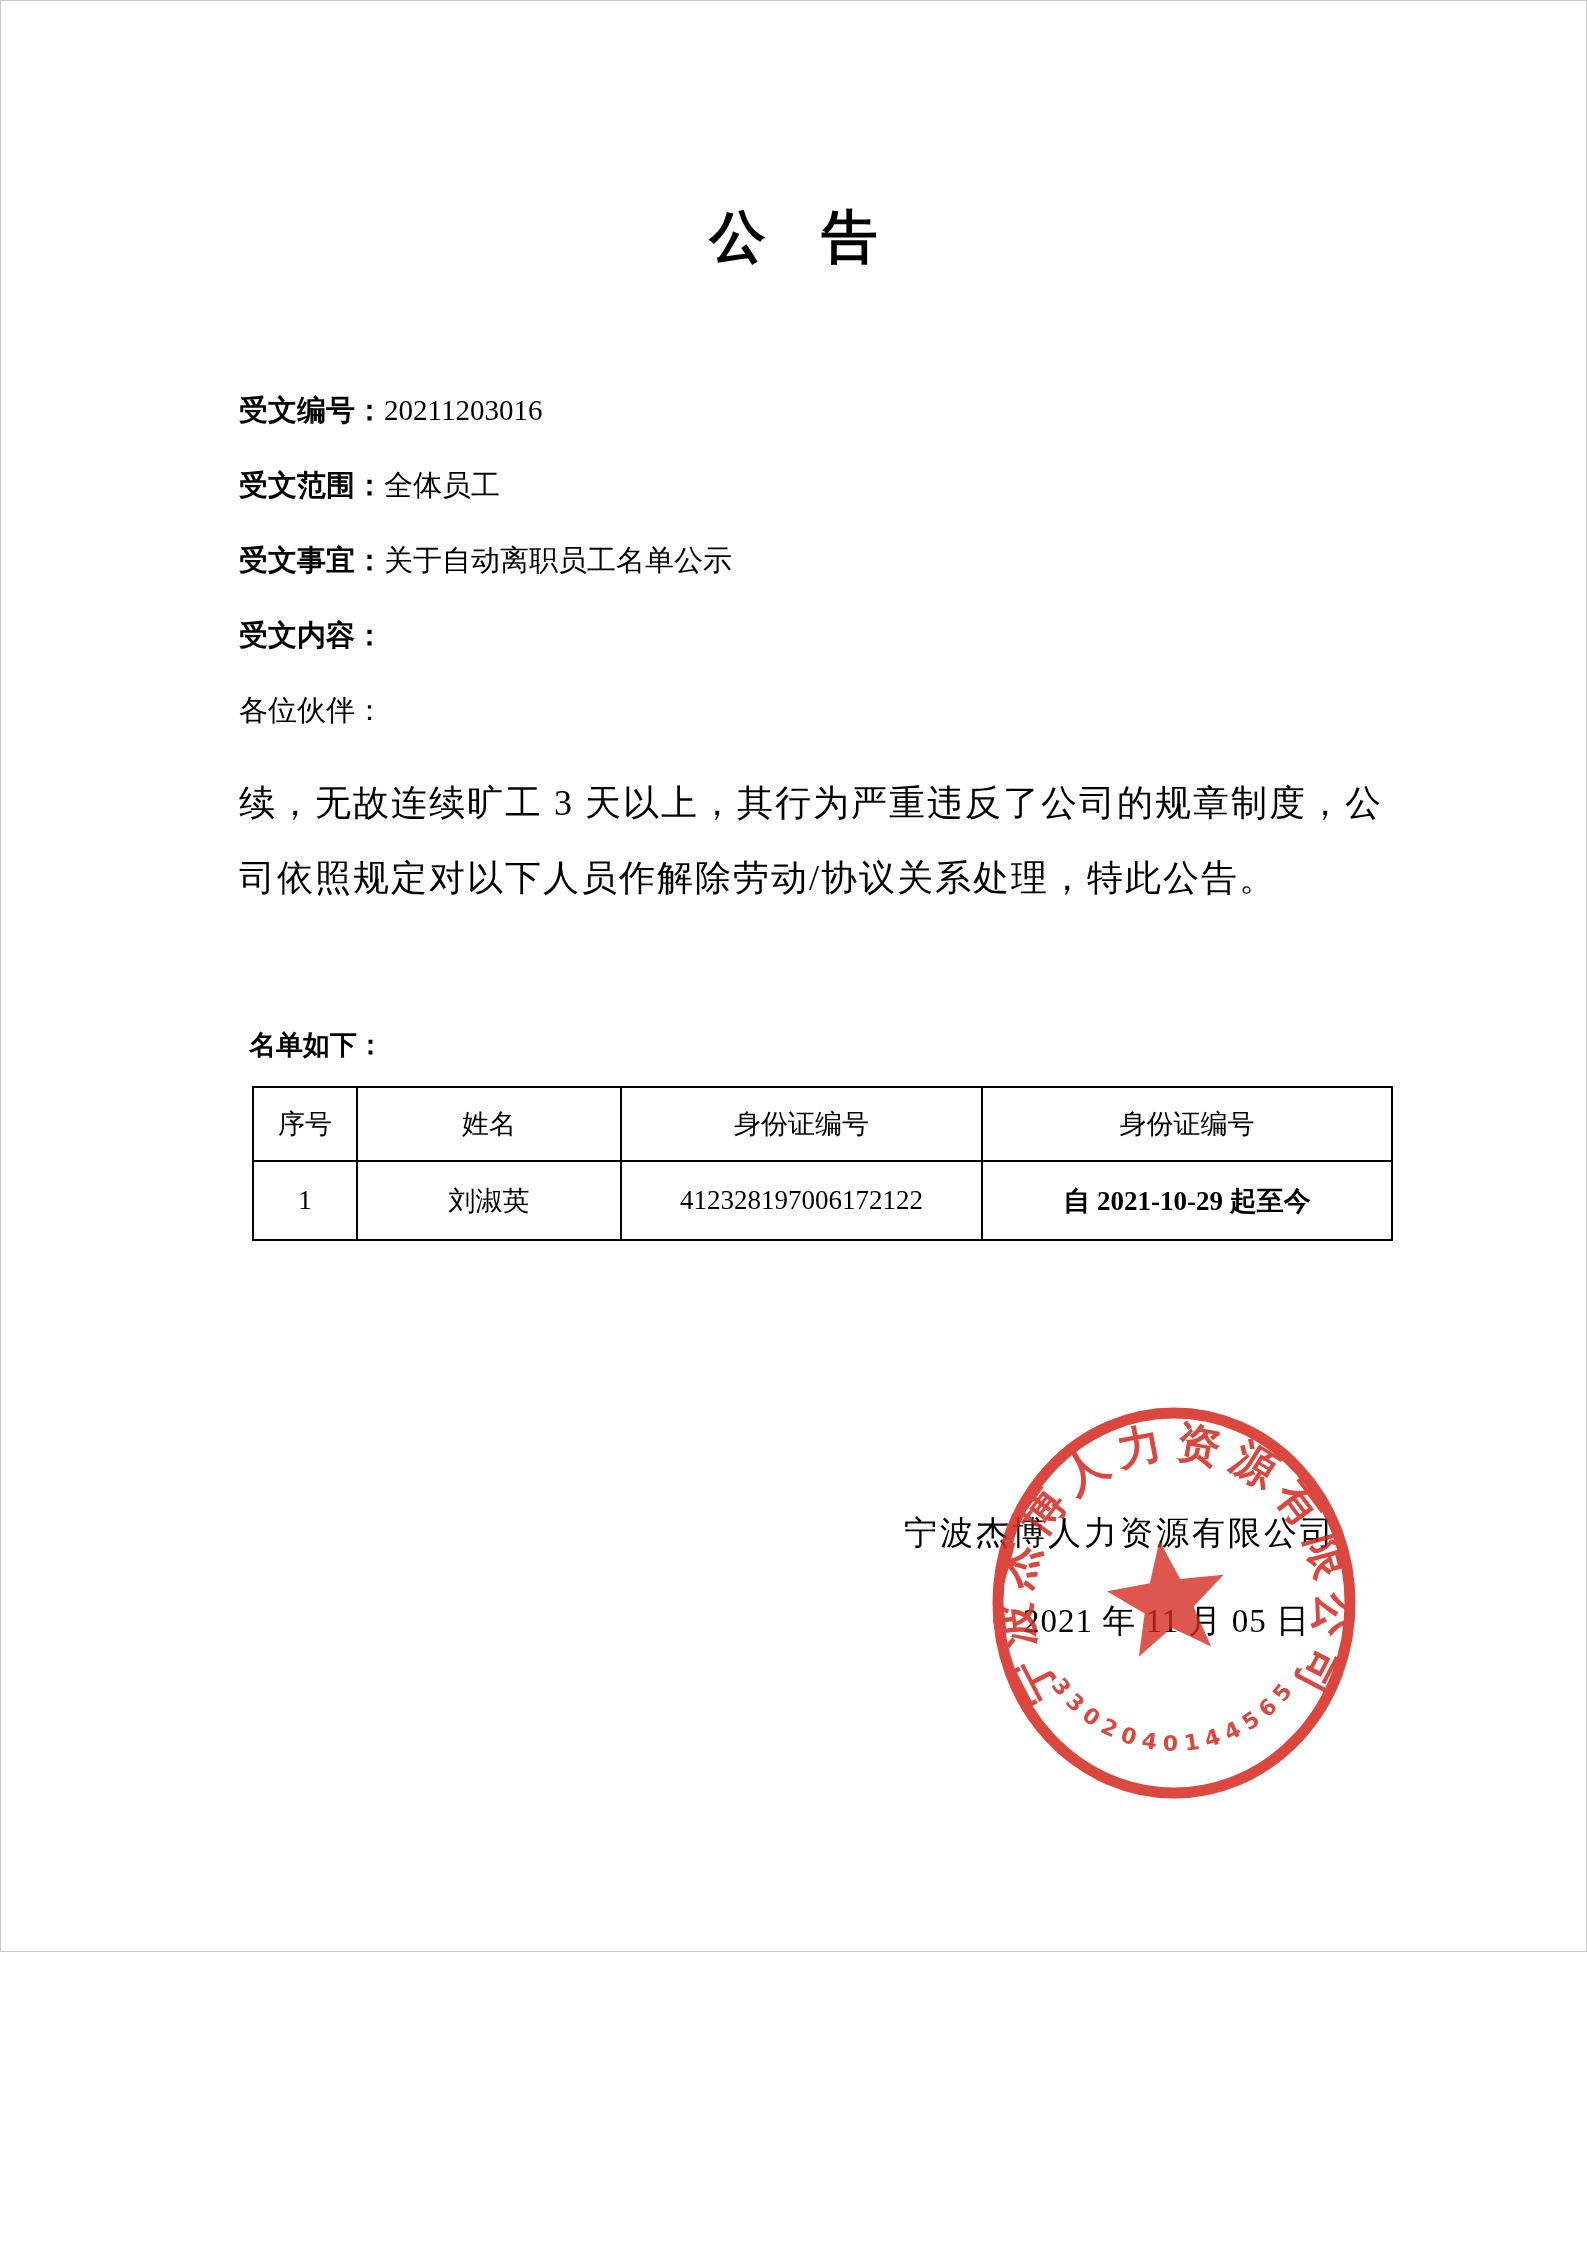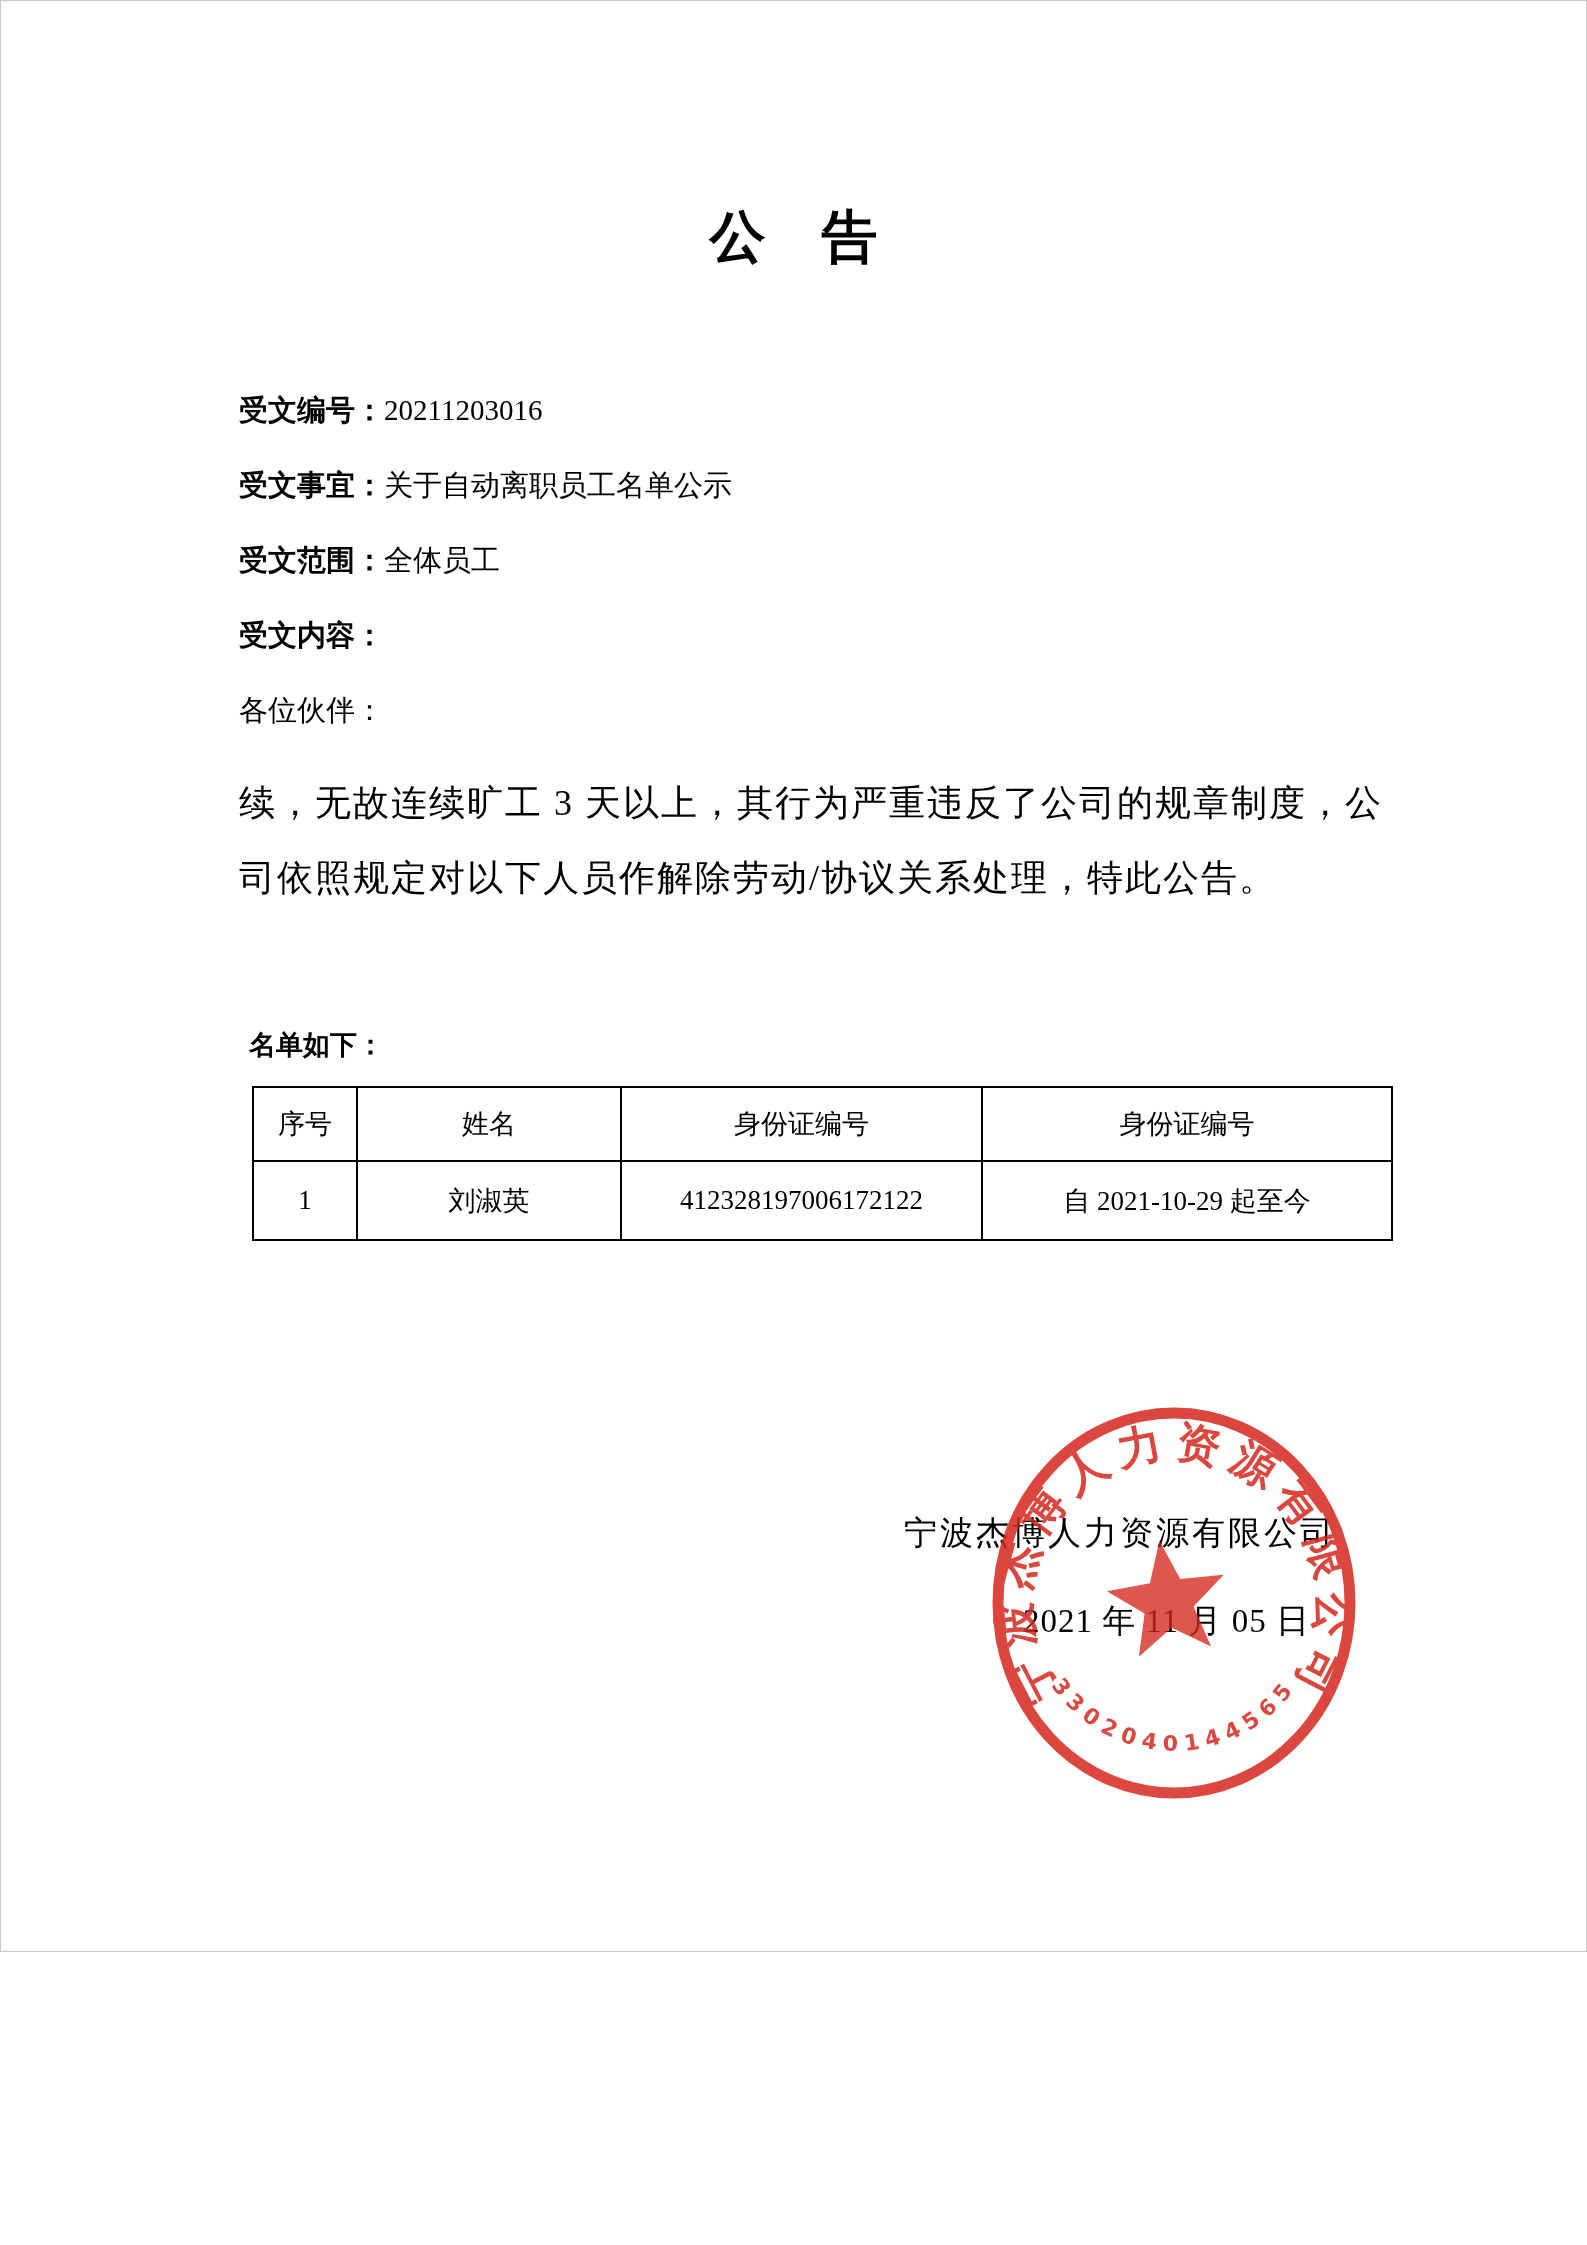--- a/index.html
+++ b/index.html
@@ -41,21 +41,21 @@
     width:1139px;border-collapse:collapse;table-layout:fixed;
     font-size:27px;
     margin-left:18px;
   }
   table.roster td{
     border:2px solid #000;text-align:center;vertical-align:middle;
     padding:0;overflow:hidden;
   }
   tr.hdr td{height:72px;}
   tr.dat td{height:77px;}
-  td.c-absence-val{font-weight:normal;}
+  td.c-absence-val{font-weight:bold;}
   .sig-company{
     position:absolute;left:903px;top:1510px;
     font-size:33px;letter-spacing:3px;white-space:nowrap;
   }
   .sig-date{
     position:absolute;left:1022px;top:1598px;
     font-size:33px;letter-spacing:1px;white-space:nowrap;
   }
   .stamp{position:absolute;left:982px;top:1398px;width:386px;height:410px;}
   .page-footer{
@@ -68,24 +68,24 @@
 
 <div class="page">
 
   <div class="doc-title">公　告</div>
 
   <div class="fields">
     <div class="field-row">
       <span class="field-label">受文编号：</span><span class="field-value">20211203016</span>
     </div>
     <div class="field-row">
-      <span class="field-label">受文事宜：</span><span class="field-value">关于自动离职员工名单公示</span>
+      <span class="field-label">受文范围：</span><span class="field-value">全体员工</span>
     </div>
     <div class="field-row">
-      <span class="field-label">受文范围：</span><span class="field-value">全体员工</span>
+      <span class="field-label">受文事宜：</span><span class="field-value">关于自动离职员工名单公示</span>
     </div>
     <div class="field-row">
       <span class="field-label">受文内容：</span><span class="field-value"></span>
     </div>
     <div class="salutation">各位伙伴：</div>
   </div>
 
   <div class="body-block">
     <div class="body-line">续，无故连续旷工 3 天以上，其行为严重违反了公司的规章制度，公</div>
     <div class="body-line">司依照规定对以下人员作解除劳动/协议关系处理，特此公告。</div>

